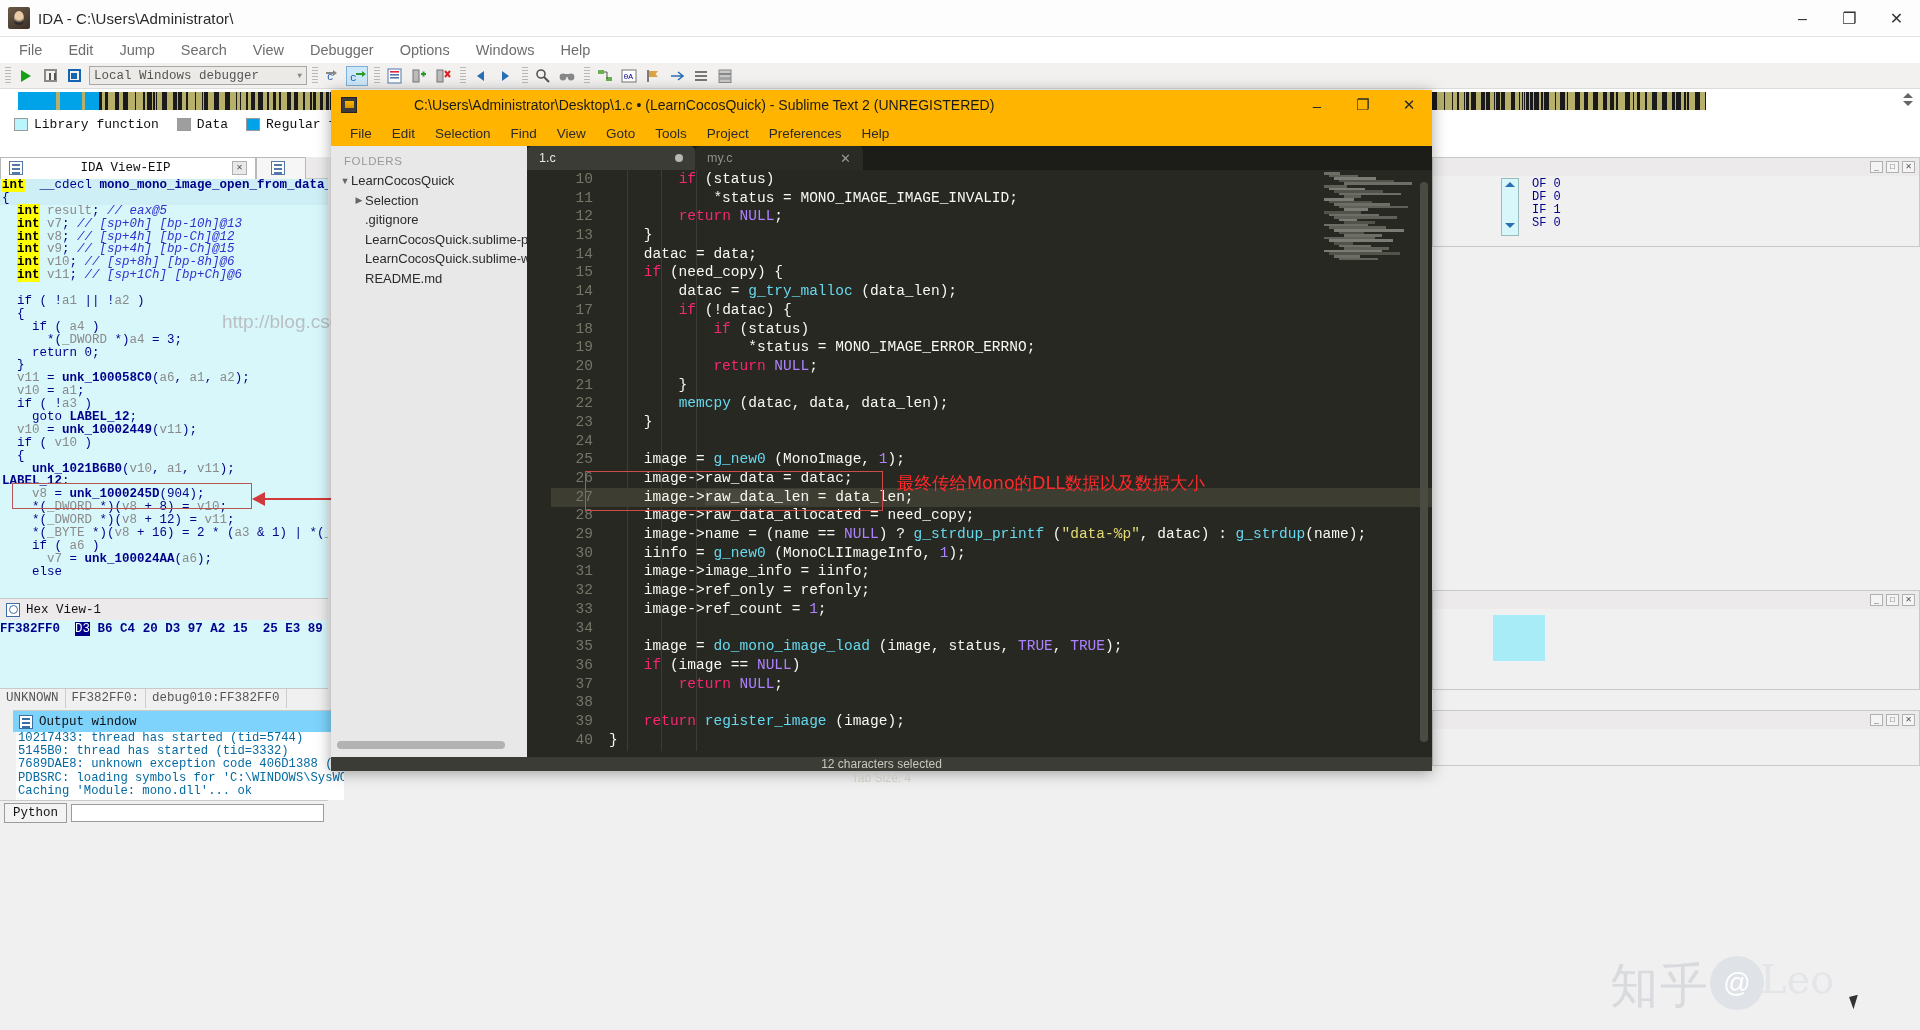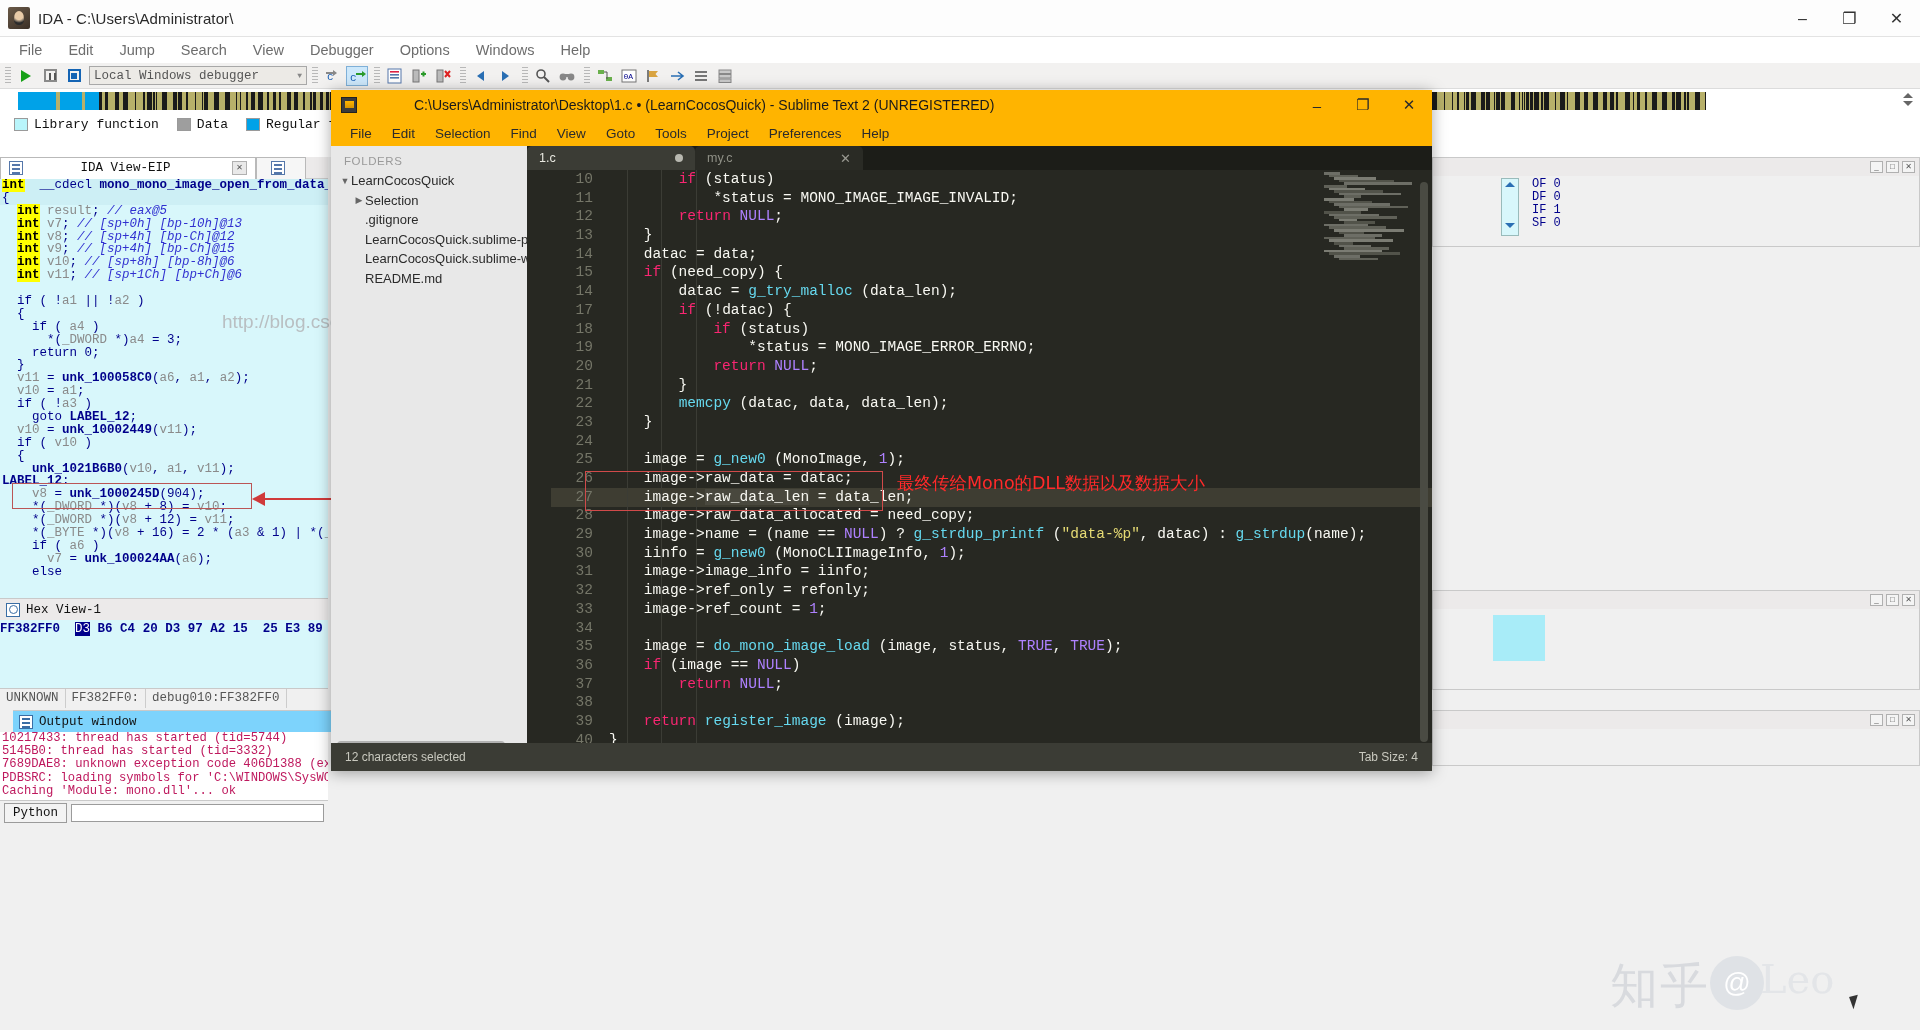--- a/index.html
+++ b/index.html
@@ -98,22 +98,22 @@
   .hex-status{ position:absolute; left:0; top:688px; width:328px; height:19px; background:#f0f0f0;
      border-top:1px solid #c9c9c9; font-family:"Liberation Mono",monospace; font-size:12.5px; color:#555;
      display:flex;align-items:center;}
   .hex-status span{border-right:1px solid #ccc;padding:0 6px;height:19px;line-height:19px;}
 
   .outpane-tab{ position:absolute; left:13px; top:710px; width:328px; height:22px; background:#7dd3fc;
      border-top:1px solid #c9c9c9; display:flex; align-items:center;}
   .out-ico{width:14px;height:14px;margin:0 6px;border:1px solid #3a6ea5;background:#fff;position:relative;}
   .out-ico:after{content:"";position:absolute;left:2px;top:2px;right:2px;height:2px;background:#3a6ea5;
      box-shadow:0 4px 0 #3a6ea5,0 8px 0 #3a6ea5;}
-  #outbody{ position:absolute; left:0; top:732px; width:328px; height:68px; background:#fff;
-     font-family:"Liberation Mono",monospace; font-size:12.2px; line-height:13.2px; color:#be185d;
+  #outbody{ position:absolute; left:16px; top:732px; width:328px; height:68px; background:#fff;
+     font-family:"Liberation Mono",monospace; font-size:12.2px; line-height:13.2px; color:#0369a1;
      white-space:pre; overflow:hidden; padding-left:2px;}
   .pybar{ position:absolute; left:0; top:800px; width:328px; height:24px; background:#f0f0f0;
      border-top:1px solid #c9c9c9; display:flex; align-items:center; padding-left:4px;}
   .pybtn{ border:1px solid #9b9b9b; background:#f3f3f3; font-family:"Liberation Mono",monospace;
      font-size:12.5px; padding:2px 8px; color:#111;}
   .pyinput{ flex:1; height:18px; margin-left:4px; margin-right:4px; background:#fff; border:1px solid #9b9b9b;}
   .ida-statusbar{ position:absolute; left:0; top:824px; width:1920px; height:22px; background:#f0f0f0;
      border-top:1px solid #c9c9c9; font-family:"Liberation Mono",monospace; font-size:12.5px; color:#111;
      display:flex; align-items:center;}
   .ida-statusbar .cell{padding:0 8px;}
@@ -171,23 +171,23 @@
   .c-str  { color:#e6db74; }
   .c-pl   { color:#f8f8f2; }
   .c-sel  { background:#49483e; }
   .curline{ position:absolute; left:0; right:0; height:18.7px; background:#3e3d32; }
   .minimap{ position:absolute; right:22px; top:26px; width:88px; height:92px; opacity:.85;}
   .mm-line{ height:2.6px; }
   .sub-vscroll{ position:absolute; right:4px; top:36px; width:8px; height:560px;
      background:#4a4b43; border-radius:4px;}
   .sub-hscroll{ position:absolute; left:6px; bottom:22px; width:168px; height:8px;
      background:#b2b2b2; border-radius:4px;}
-  .sub-status{ position:absolute; left:0; bottom:0; width:1101px; height:28px; background:#3b3c35;
+  .sub-status{ position:absolute; left:0; bottom:0; width:1101px; height:14px; background:#3b3c35;
      display:flex; align-items:center; justify-content:space-between; padding:0 14px;
-     font-size:12px; color:#c9c9bf;}
+     font-size:12px; color:#c9c9bf;flex-direction:column;}
   .redbox{ position:absolute; border:1px solid #d04a4a; pointer-events:none;}
   .cn-note{ position:absolute; font-size:17.5px; color:#ff2a2a;
      font-family:"DejaVu Sans", sans-serif; white-space:nowrap;}
 
   
   .arrow-line{ position:absolute; left:256px; top:498px; width:318px; height:2px; background:#d03a3a; }
   .arrow-head{ position:absolute; left:252px; top:492px; width:0;height:0;
      border-top:7px solid transparent;border-bottom:7px solid transparent;border-right:13px solid #d03a3a;}
 
   

